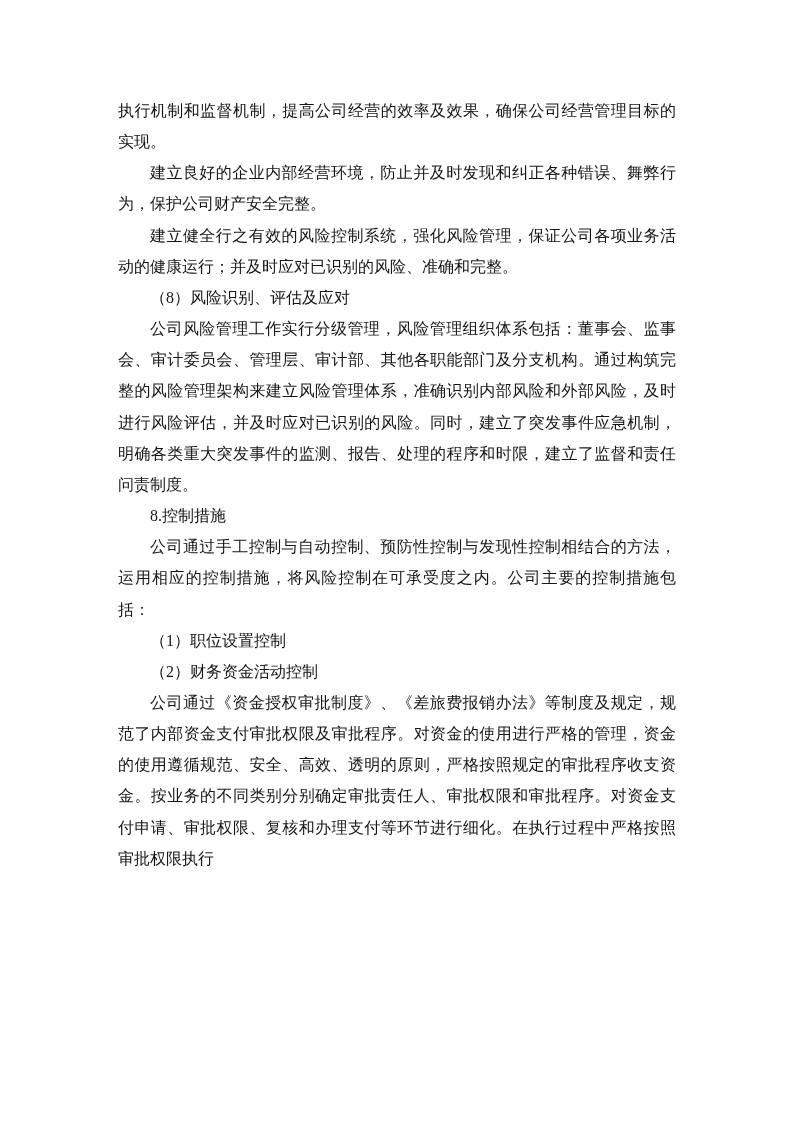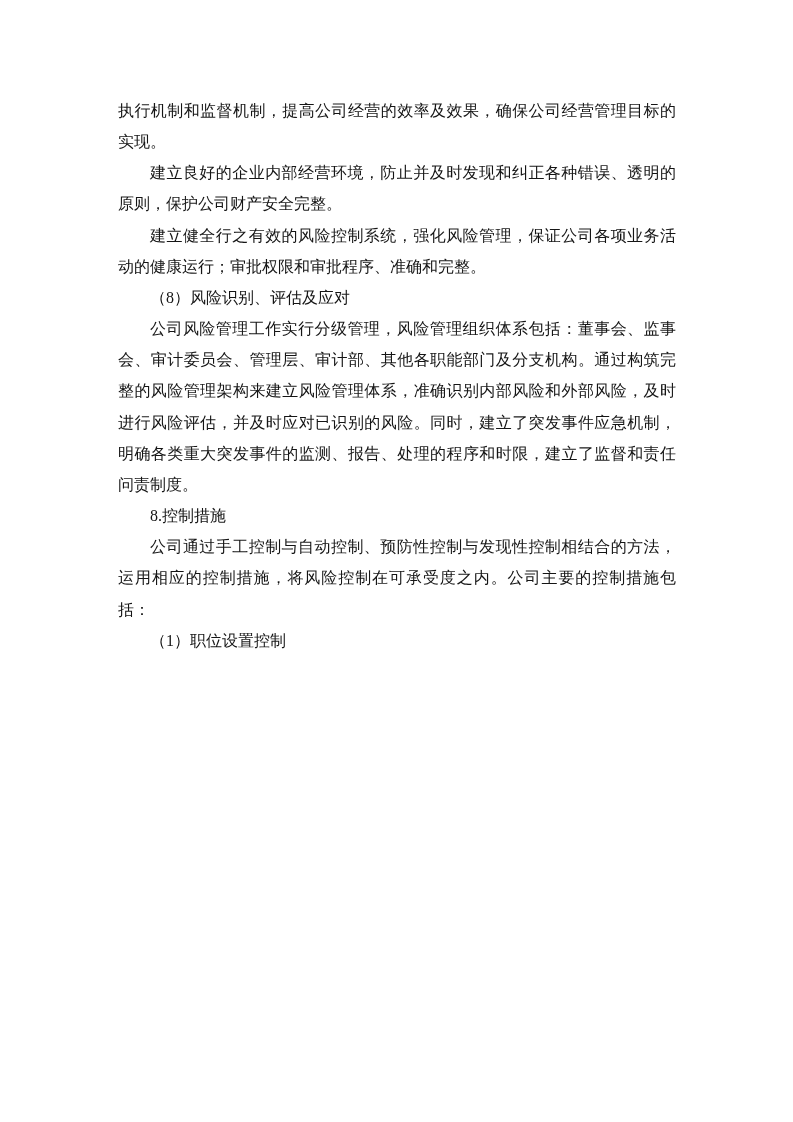--- a/index.html
+++ b/index.html
@@ -37,21 +37,23 @@
   .text-block p.no-indent {
     text-indent: 0;
   }
 </style>
 </head>
 <body>
 
 <div class="doc-page">
   <div class="text-block">
     <p class="no-indent">执行机制和监督机制，提高公司经营的效率及效果，确保公司经营管理目标的实现。</p>
-    <p>建立良好的企业内部经营环境，防止并及时发现和纠正各种错误、透明的原则，保护公司财产安全完整。</p>
-    <p>建立健全行之有效的风险控制系统，强化风险管理，保证公司各项业务活动的健康运行；审批权限和审批程序、准确和完整。</p>
+    <p>建立良好的企业内部经营环境，防止并及时发现和纠正各种错误、舞弊行为，保护公司财产安全完整。</p>
+    <p>建立健全行之有效的风险控制系统，强化风险管理，保证公司各项业务活动的健康运行；并及时应对已识别的风险、准确和完整。</p>
     <p>（8）风险识别、评估及应对</p>
     <p>公司风险管理工作实行分级管理，风险管理组织体系包括：董事会、监事会、审计委员会、管理层、审计部、其他各职能部门及分支机构。通过构筑完整的风险管理架构来建立风险管理体系，准确识别内部风险和外部风险，及时进行风险评估，并及时应对已识别的风险。同时，建立了突发事件应急机制，明确各类重大突发事件的监测、报告、处理的程序和时限，建立了监督和责任问责制度。</p>
     <p>8.控制措施</p>
     <p>公司通过手工控制与自动控制、预防性控制与发现性控制相结合的方法，运用相应的控制措施，将风险控制在可承受度之内。公司主要的控制措施包括：</p>
     <p>（1）职位设置控制</p>
+    <p>（2）财务资金活动控制</p>
+    <p>公司通过《资金授权审批制度》、《差旅费报销办法》等制度及规定，规范了内部资金支付审批权限及审批程序。对资金的使用进行严格的管理，资金的使用遵循规范、安全、高效、透明的原则，严格按照规定的审批程序收支资金。按业务的不同类别分别确定审批责任人、审批权限和审批程序。对资金支付申请、审批权限、复核和办理支付等环节进行细化。在执行过程中严格按照审批权限执行</p>
   </div>
 </div>
 
 </body></html>

